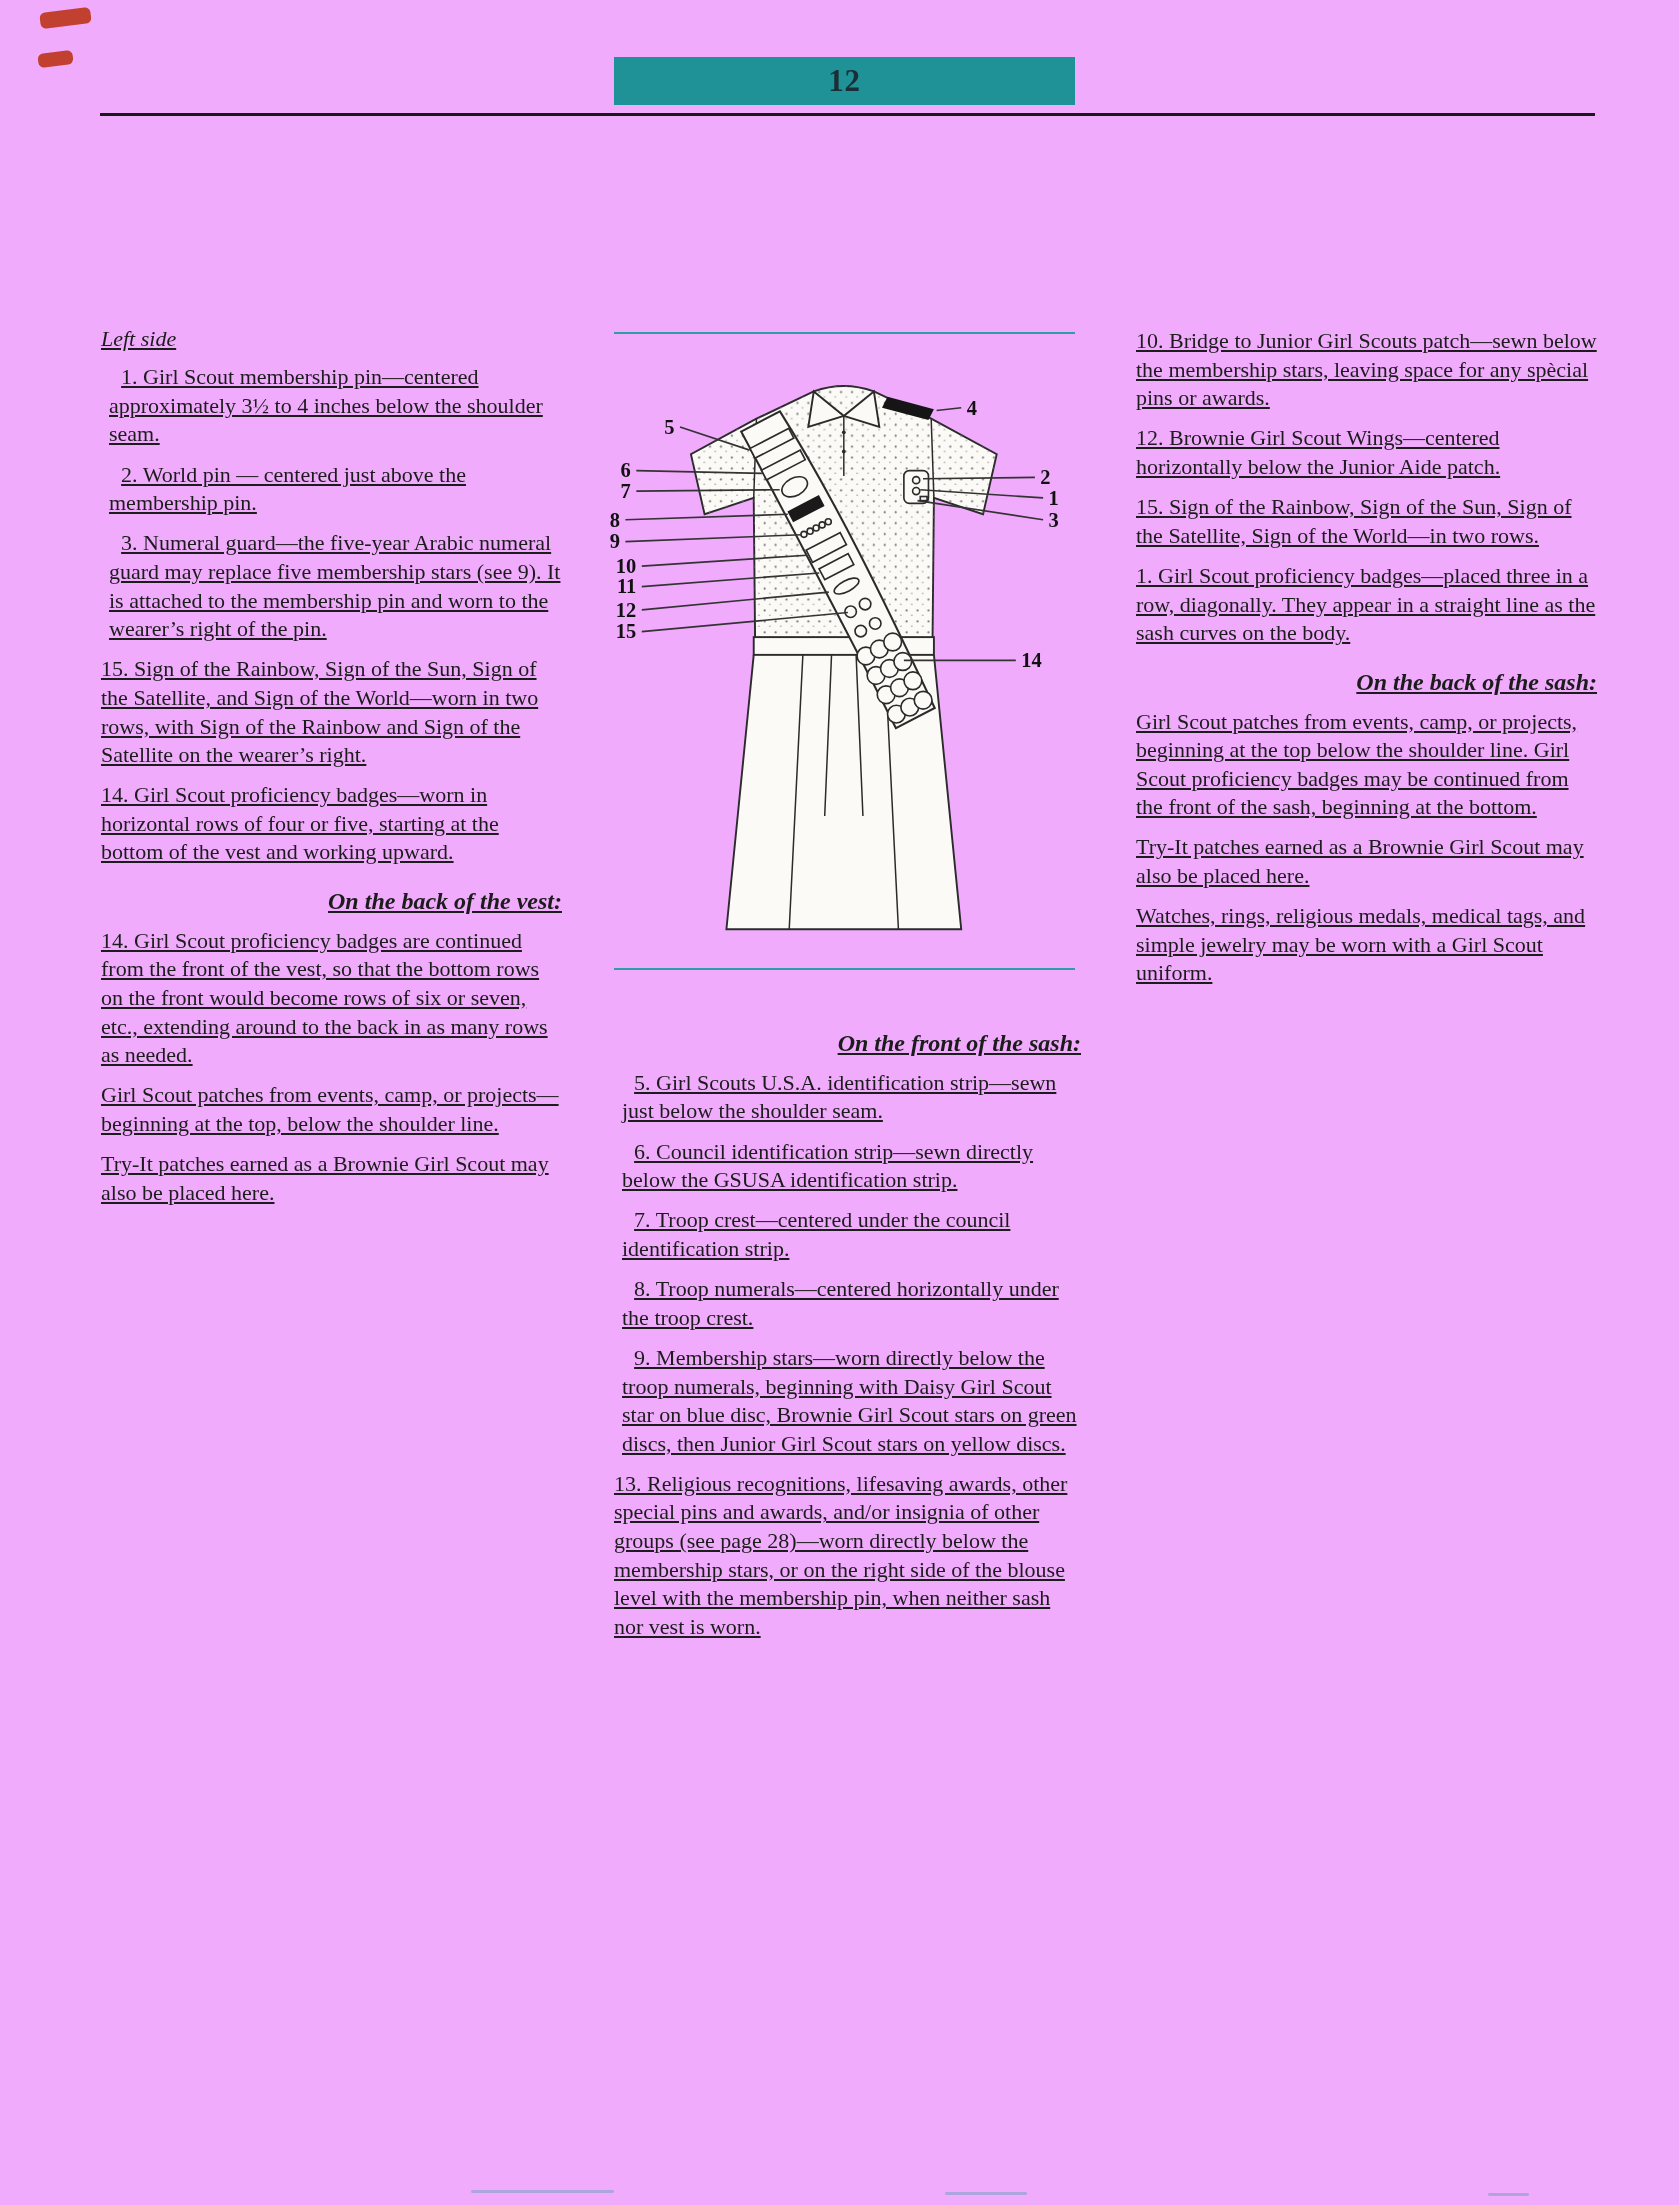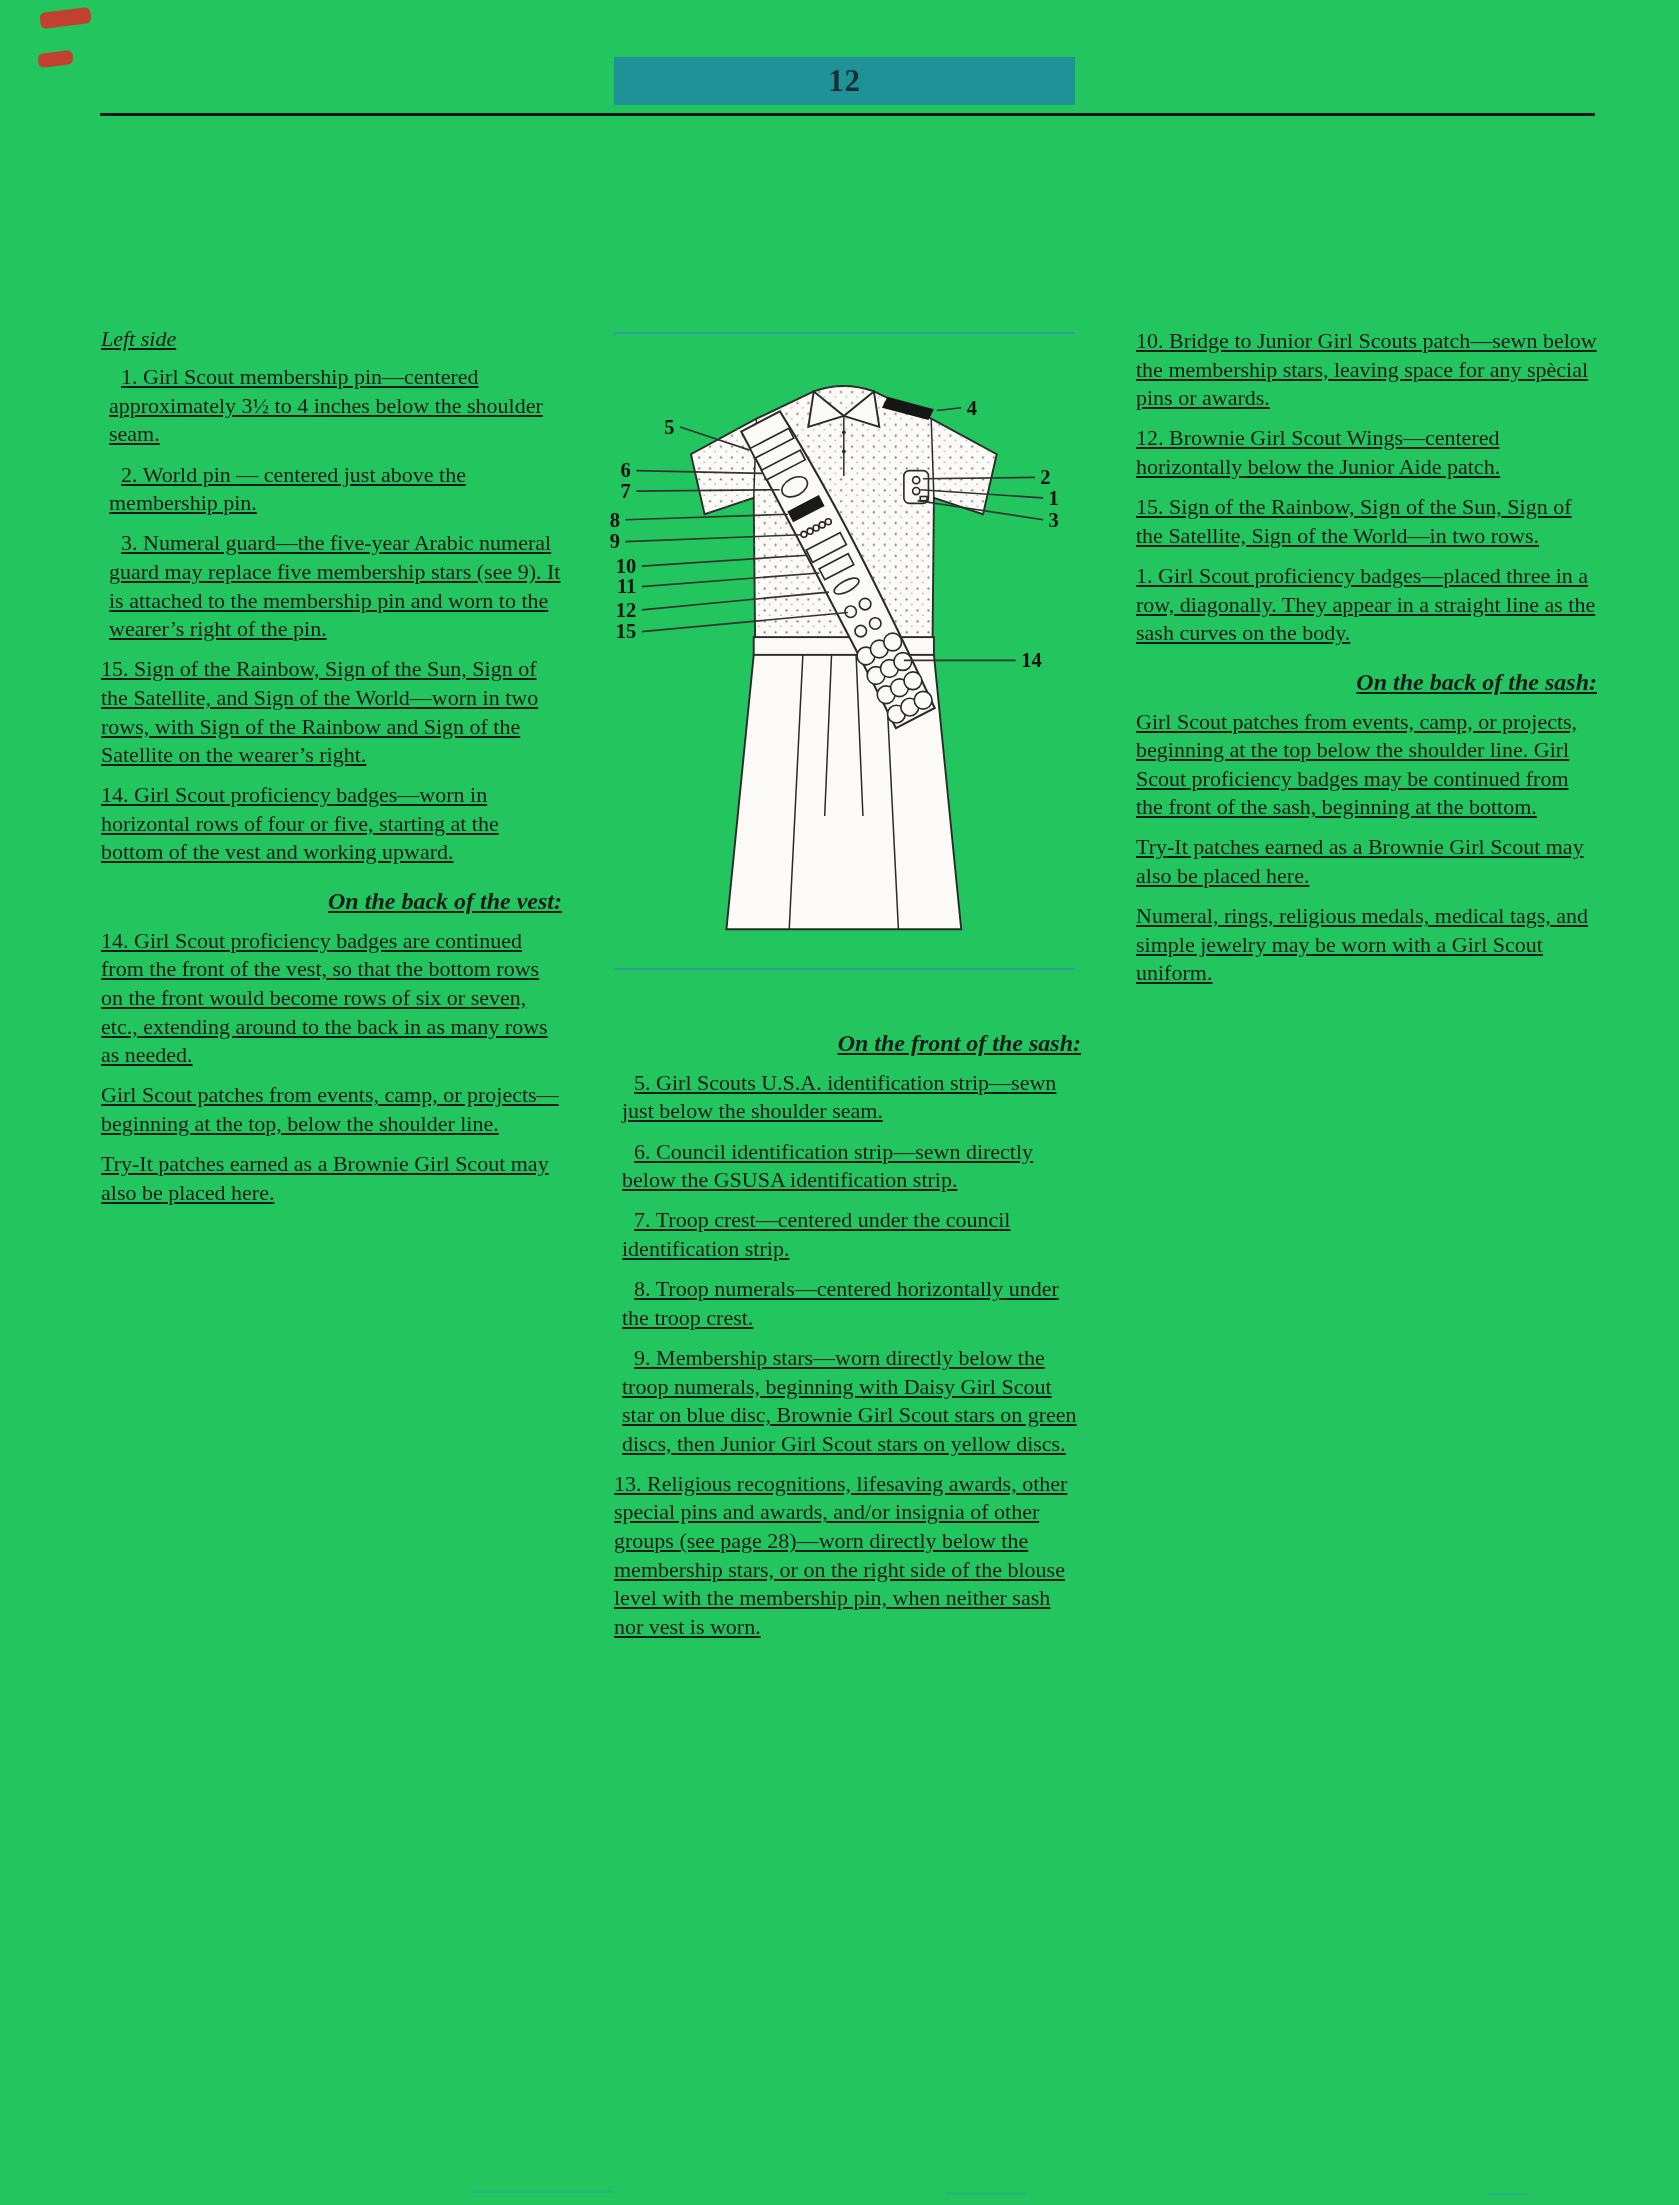--- a/index.html
+++ b/index.html
@@ -1,20 +1,20 @@
 <!DOCTYPE html>
 <html style="font-size:11px"><head>
 <meta charset="utf-8">
 <style>
   * { margin:0; padding:0; box-sizing:border-box; }
   html,body { background:#6b6b6b; }
   .page {
     position:relative;
     width:1680px; height:2205px;
-    background:#22c55e;
+    background:#f0abfc;
     font-family:"Liberation Serif","DejaVu Serif",serif;
     color:#1c1c1c;
     overflow:hidden;
   }
   
   .pagenum-bar {
     position:absolute; left:614px; top:57px; width:461px; height:48px;
     background:#1f9298;
     display:flex; align-items:center; justify-content:center;
   }
@@ -213,21 +213,21 @@
   </div>
 
   <div class="col col-right">
     <p class="para">10. Bridge to Junior Girl Scouts patch—sewn below the membership stars, leaving space for any spècial pins or awards.</p>
     <p class="para">12. Brownie Girl Scout Wings—centered horizontally below the Junior Aide patch.</p>
     <p class="para">15. Sign of the Rainbow, Sign of the Sun, Sign of the Satellite, Sign of the World—in two rows.</p>
     <p class="para">1. Girl Scout proficiency badges—placed three in a row, diagonally. They appear in a straight line as the sash curves on the body.</p>
     <h3 class="subhead">On the back of the sash:</h3>
     <p class="para">Girl Scout patches from events, camp, or projects, beginning at the top below the shoulder line. Girl Scout proficiency badges may be continued from the front of the sash, beginning at the bottom.</p>
     <p class="para">Try-It patches earned as a Brownie Girl Scout may also be placed here.</p>
-    <p class="para">Numeral, rings, religious medals, medical tags, and simple jewelry may be worn with a Girl Scout uniform.</p>
+    <p class="para">Watches, rings, religious medals, medical tags, and simple jewelry may be worn with a Girl Scout uniform.</p>
   </div>
 
   <div class="teal-dash d1"></div>
   <div class="teal-dash d2"></div>
   <div class="teal-dash d3"></div>
 
 </div>
 
 
 </body></html>

